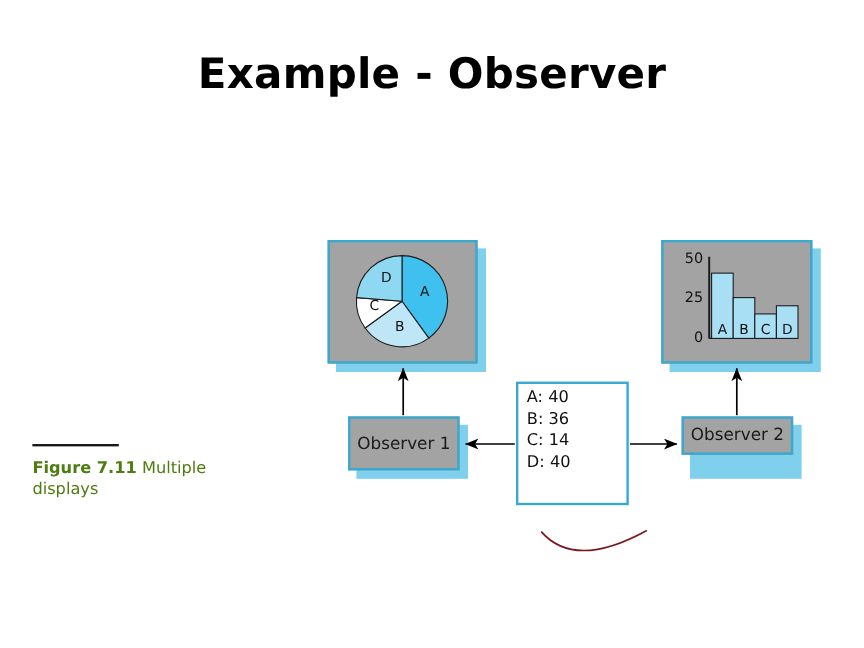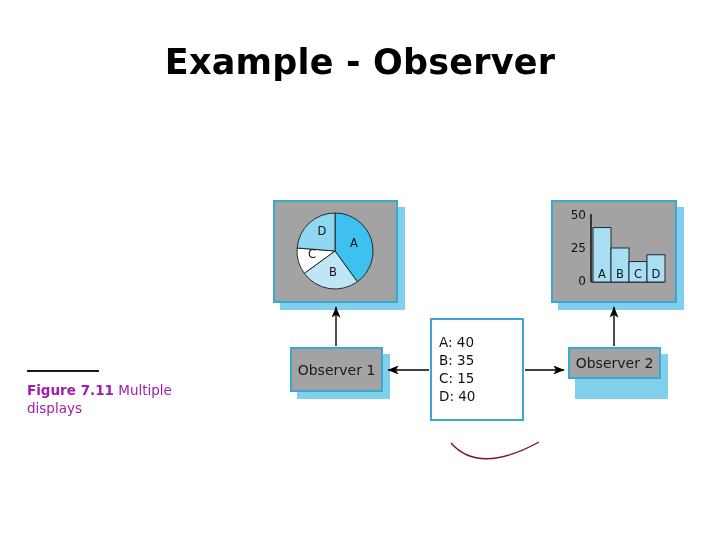--- a/index.html
+++ b/index.html
@@ -41,21 +41,21 @@
   #figure-caption .rule {
     width: 72px;
     height: 2px;
     background: #1a1a1a;
     margin: 0 0 9px 5px;
   }
   #figure-caption .cap-text {
     font-family: "DejaVu Sans", sans-serif;
     font-size: 13.5px;
     line-height: 1.36;
-    color: #a21caf;
+    color: #4d7c0f;
     margin-left: 5px;
   }
   #figure-caption .cap-bold {
     font-weight: 700;
   }
 
   
   #diagram {
     position: absolute;
     left: 255px;
@@ -114,21 +114,21 @@
     height: 23px;
     background: #1fb3e8;
     display: flex;
     align-items: center;
     justify-content: center;
     font-family: "DejaVu Sans", sans-serif;
     font-size: 13.5px;
     color: #12305e;
   }
   #subject-body {
-    padding: 14px 0 0 7px;
+    padding: 3px 0 0 7px;
   }
   #subject-body .srow {
     font-family: "DejaVu Sans", sans-serif;
     font-size: 13.5px;
     line-height: 1.33;
     color: #111111;
     white-space: nowrap;
   }
 
   
@@ -218,22 +218,22 @@
     <div class="obs-label">Observer 1</div>
   </div>
 
   <div class="panel" id="obs2-panel">
     <div class="obs-label">Observer 2</div>
   </div>
 
   <div id="subject-box">
     <div id="subject-body">
       <div class="srow">A: 40</div>
-      <div class="srow">B: 35</div>
-      <div class="srow">C: 15</div>
+      <div class="srow">B: 36</div>
+      <div class="srow">C: 14</div>
       <div class="srow">D: 40</div>
     </div>
   </div>
 
   <svg id="connectors" viewBox="0 0 450 290">
     <defs>
       <marker id="ah" markerWidth="9" markerHeight="9" refX="7.6" refY="3.2" orient="auto" markerUnits="strokeWidth">
         <path d="M0,0 L8,3.2 L0,6.4 L2,3.2 Z" fill="#000000"></path>
       </marker>
     </defs>

